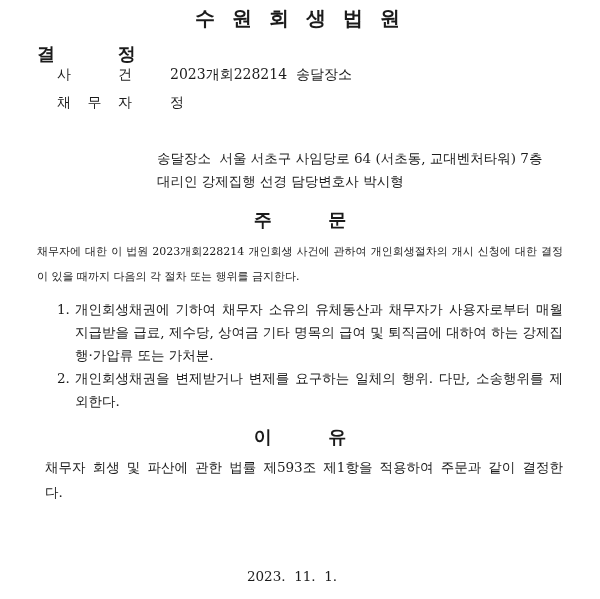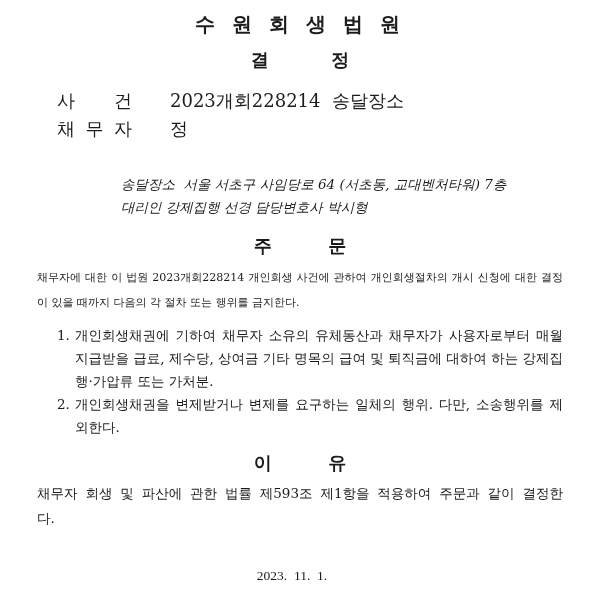--- a/index.html
+++ b/index.html
@@ -2,53 +2,51 @@
 <html><head>
 <meta charset="utf-8">
 <style>
   * { margin:0; padding:0; box-sizing:border-box; }
   html,body { background:#ffffff; }
   .page {
     width:600px; height:599px;
     background:#ffffff;
     color:#1b1b1b;
     font-family:"DejaVu Serif","Liberation Serif",serif;
-    padding:12px 37px 0 37px;
+    padding:6px 37px 0 37px;
     position:relative;
     overflow:hidden;
   }
   .court-title {
     text-align:center;
     font-size:20px;
     font-weight:bold;
     letter-spacing:5px;
     line-height:24px;
   }
   .decision-title {
-    text-align:center;
     font-size:18px;
     font-weight:bold;
     white-space:pre;
     margin-top:13px;
     line-height:22px;
   }
-  .case-rows { margin-top:20px; padding-left:20px; font-size:18px; }
+  .case-rows { padding-left:20px; font-size:14px; }
   .case-row { display:flex; line-height:19px; margin-bottom:9px; }
   .case-label {
     width:75px;
     text-align:justify;
     text-align-last:justify;
   }
   .case-value { margin-left:38px; white-space:pre; }
   .service-block {
-    margin-left:84px;
+    margin-left:120px;
     margin-top:35px;
     font-size:13.5px;
     line-height:23px;
-    font-style:italic;
   }
   .service-block div { white-space:pre; }
   .section-heading {
     text-align:center;
     font-size:18px;
     font-weight:bold;
     white-space:pre;
     line-height:22px;
   }
   .order-heading { margin-top:16px; }
@@ -58,33 +56,32 @@
     line-height:25px;
     text-align:justify;
   }
   .order-list { margin-top:9px; padding-left:20px; font-size:13.5px; }
   .order-item { display:flex; line-height:23px; }
   .item-number { width:13px; flex:none; }
   .item-text { flex:1; margin-left:5px; text-align:justify; }
   .reason-heading { margin-top:13px; }
   .reason-par {
     margin-top:7px;
-    margin-left:0;
+    margin-left:8px;
     font-size:13.5px;
     line-height:25px;
     word-spacing:2px;
   }
   .doc-date {
     position:absolute;
     left:0; right:16px;
     bottom:15px;
     text-align:center;
     font-size:13.5px;
     white-space:pre;
-    font-family:Liberation Serif, serif;
   }
 </style>
 </head>
 <body>
 
 <div class="page">
 
   <div class="court-title">수 원 회 생 법 원</div>
 
   <div class="decision-title">결          정</div>

